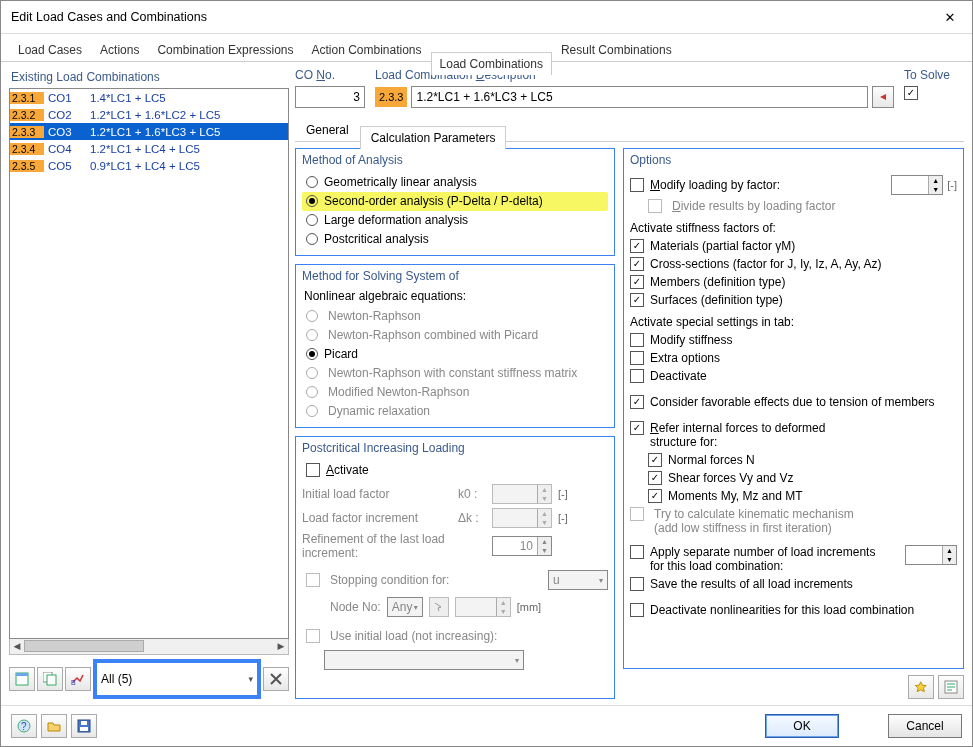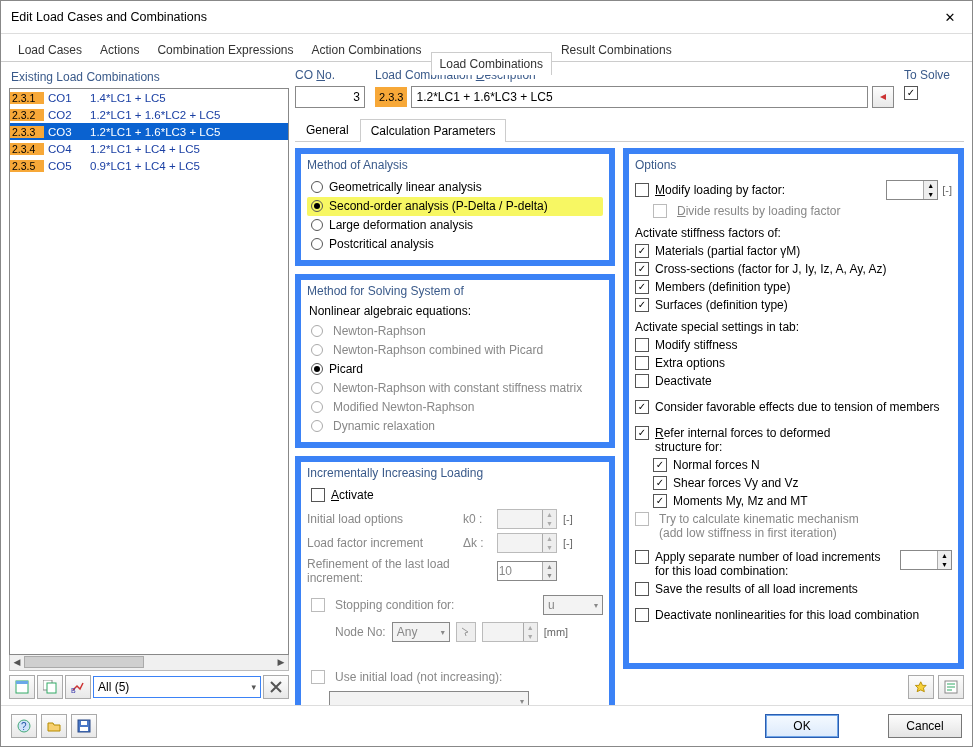--- a/index.html
+++ b/index.html
@@ -36,58 +36,58 @@
   .lrow.sel .co, .lrow.sel .desc { color: #fff; }
 
   .hscroll { border: 1px solid #bbb; border-top: none; height: 16px; background: #f0f0f0; position: relative; }
   .hscroll .thumb { position: absolute; left: 14px; top: 1px; width: 120px; height: 12px; background: #cfcfcf; border: 1px solid #aaa; }
   .hscroll .arr { position: absolute; top: 0; width: 14px; height: 14px; display: flex; align-items: center; justify-content: center; font-size: 9px; color: #555; }
   .hscroll .arr.l { left: 0; }
   .hscroll .arr.r { right: 0; }
 
   .left-toolbar { display: flex; gap: 2px; align-items: center; margin-top: 4px; }
   .icobtn { width: 26px; height: 24px; border: 1px solid #aaa; background: linear-gradient(#fdfdfd,#e8e8e8); display: flex; align-items: center; justify-content: center; }
-  .combo { flex: 1; height: 22px; border: 1px solid #3b82f6; display: flex; align-items: center; justify-content: space-between; padding: 4px 4px; background: #fff; }
+  .combo { flex: 1; height: 22px; border: 4px solid #3b82f6; display: flex; align-items: center; justify-content: space-between; padding: 16px 4px; background: #fff; }
   .combo .chev { font-size: 9px; color: #555; }
 
   
   .right { flex: 1; display: flex; flex-direction: column; min-width: 0; }
   .topfields { display: flex; gap: 10px; align-items: flex-start; justify-content: space-between; }
   .field { display: flex; flex-direction: column; }
   .field .lab { color: #3a5a8a; padding-bottom: 4px; }
   .textin { border: 1px solid #888; height: 22px; background: #fff; padding: 1px 4px; display: flex; align-items: center; }
   .cono .textin { width: 70px; justify-content: flex-end; }
   .lcd { flex: 1; }
   .lcd-row { display: flex; gap: 4px; align-items: center; }
   .lcd .textin { flex: 1; }
   .lcd-badge { background: #f7a838; color: #000; font-size: 11px; padding: 1px 4px; height: 20px; display: flex; align-items: center; }
   .sq { width: 22px; height: 22px; border: 1px solid #888; display: flex; align-items: center; justify-content: center; background: linear-gradient(#fdfdfd,#e8e8e8); }
   .tosolve { min-width: 60px; }
   .chk { width: 14px; height: 14px; border: 1px solid #555; display: inline-flex; align-items: center; justify-content: center; font-size: 10px; line-height: 1; }
 
   .subtabs { display: flex; margin-top: 10px; border-bottom: 1px solid #ccc; }
   .subtab { padding: 4px 10px; border: 1px solid transparent; border-bottom: none; }
-  .subtab.active { border-color: #ccc; background: #fff; position: relative; top: 1px; }
+  .subtab.active { border-color: #ccc; background: #fff; position: relative; top: 8px; }
 
   .panelrow { flex: 1; display: flex; gap: 8px; margin-top: 6px; min-height: 0; }
   .leftcol { width: 320px; display: flex; flex-direction: column; gap: 8px; }
   .rightcol { flex: 1; display: flex; flex-direction: column; }
 
-  .section { border: 6px solid #3b82f6; padding: 6px; }
+  .section { border: 1px solid #3b82f6; padding: 6px; }
   .section .hdr { color: #3a5a8a; margin: -2px 0 6px 0; }
   .radio-row, .chk-row { display: flex; align-items: center; gap: 6px; padding: 2px 0 3px 4px; }
   .radio { width: 12px; height: 12px; border: 1px solid #555; border-radius: 50%; display: inline-flex; align-items: center; justify-content: center; }
   .radio.sel::after { content: ""; width: 6px; height: 6px; background: #000; border-radius: 50%; }
   .radio.disabled { border-color: #aaa; }
   .muted { color: #888; gap: 10px; }
   .radio-row.hl { background: #f7f763; border-radius: 2px; }
   .unlab { text-decoration: underline; text-decoration-color: currentColor; text-underline-offset: 1px; }
 
   .grid2 { display: grid; grid-template-columns: 150px 28px 60px 36px; gap: 4px 6px; align-items: center; }
-  .spin { border: 1px solid #888; height: 20px; display: flex; background: #fff; gap: 26px; }
+  .spin { border: 1px solid #888; height: 20px; display: flex; background: #fff; }
   .spin.disabled { background: #f3f3f3; color: #aaa; border-color: #bbb; }
   .spin .val { flex: 1; text-align: right; padding-right: 4px; display:flex; align-items:center; justify-content:flex-end;}
   .spin .btns { width: 14px; display: flex; flex-direction: column; border-left: 1px solid #aaa; }
   .spin .btns div { flex: 1; font-size: 7px; display: flex; align-items: center; justify-content: center; background: #eee; }
   .unit { color: #666; font-size: 11px; }
   .comboin { border: 1px solid #888; height: 20px; display: flex; align-items: center; justify-content: space-between; padding: 0 4px; background: #f3f3f3; color: #888; }
 
   .opts .chk-row { padding: 2px 0; }
   .opts .sublabel { margin: 6px 0 2px 0; }
   .indent { margin-left: 18px; }
@@ -267,27 +267,27 @@
                   <span>Modified Newton-Raphson</span>
                 </div>
                 <div class="radio-row muted">
                   <span class="radio disabled"></span>
                   <span>Dynamic relaxation</span>
                 </div>
               </div>
           </div>
 
           <div class="section" style="flex:1">
-            <div class="hdr">Incrementally Increasing Loading</div>
+            <div class="hdr">Postcritical Increasing Loading</div>
             <div class="chk-row">
                 <span class="chk"></span>
                 <span><span class="unlab">A</span>ctivate</span>
               </div>
             <div class="grid2 muted" style="margin-top:4px">
-              <span>Initial load options</span>
+              <span>Initial load factor</span>
               <span>k0 :</span>
               <div class="spin disabled">
                   <div class="val"></div>
                   <div class="btns">
                     <div>▲</div>
                     <div>▼</div>
                   </div>
                 </div>
               <span class="unit">[-]</span>
 
@@ -318,39 +318,39 @@
             <div class="chk-row muted" style="margin-top:8px">
                 <span class="chk" style="border-color:#bbb"></span>
                 <span>Stopping condition for:</span>
               <div class="comboin" style="width:60px;margin-left:auto">
                   <span>u</span>
                   <span style="font-size:8px">▾</span>
                 </div>
             </div>
             <div class="muted" style="display:flex;gap:6px;align-items:center;padding:4px 0 4px 28px">
               <span>Node No:</span>
-              <div class="comboin" style="width:58px">
+              <div class="comboin" style="width:36px">
                   <span>Any</span>
                   <span style="font-size:8px">▾</span>
                 </div>
               <div class="sq" style="width:20px;height:20px;background:#eee;border-color:#bbb">
                   <svg width="10" height="10">
                     <path d="M1 1 L7 5 L4 6 L5 9" stroke="#999" fill="none"></path>
                   </svg>
                 </div>
               <div class="spin disabled" style="width:56px">
                   <div class="val"></div>
                   <div class="btns">
                     <div>▲</div>
                     <div>▼</div>
                   </div>
                 </div>
               <span class="unit">[mm]</span>
             </div>
-            <div class="chk-row muted" style="margin-top:22px">
+            <div class="chk-row muted" style="margin-top:6px">
                 <span class="chk" style="border-color:#bbb"></span>
                 <span>Use initial load (not increasing):</span>
               </div>
             <div class="comboin" style="margin:4px 0 0 22px;width:200px">
                 <span></span>
                 <span style="font-size:8px">▾</span>
               </div>
           </div>
         </div>
 

